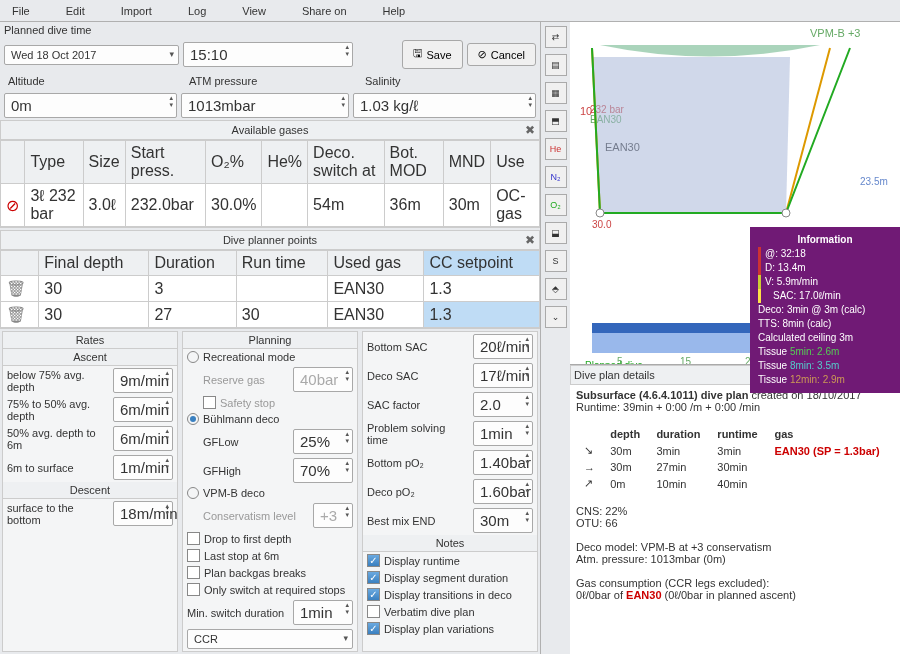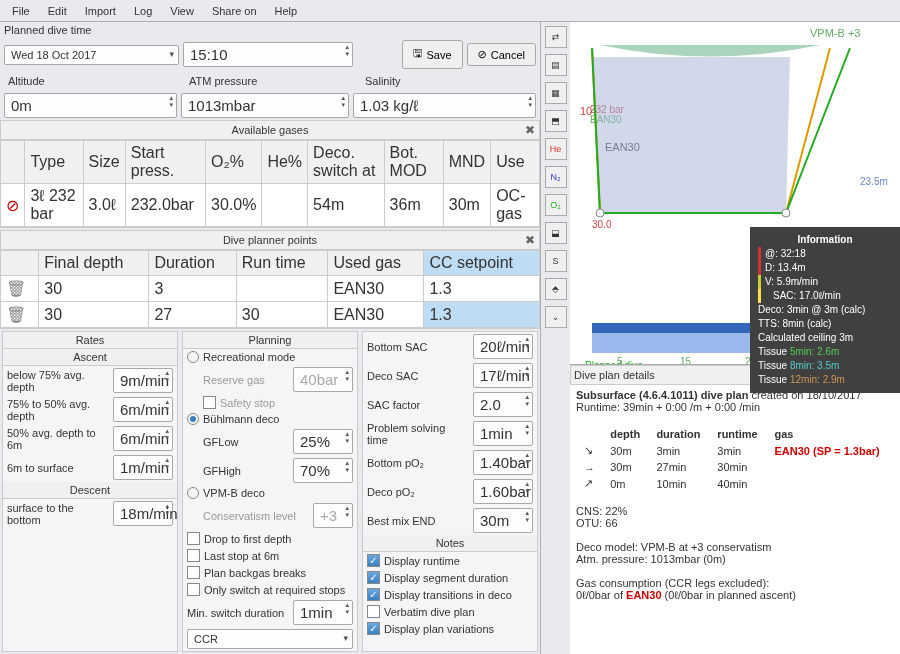--- a/index.html
+++ b/index.html
@@ -1,17 +1,17 @@
 <!DOCTYPE html>
 <html><head>
 <meta charset="utf-8">
 <style>
 * { box-sizing: border-box; margin: 0; padding: 0; font-family: Arial, sans-serif; }
 body { font-size: 11px; background: #e8eaed; width: 900px; height: 654px; overflow: hidden; color: #333; }
-.menubar { display: flex; gap: 2px; background: #e8eaed; border-bottom: 1px solid #b0b0b0; padding: 2px 4px; height: 22px; align-items: center; }
+.menubar { display: flex; gap: 20px; background: #e8eaed; border-bottom: 1px solid #b0b0b0; padding: 2px 4px; height: 22px; align-items: center; }
 .menubar span { padding: 2px 8px; cursor: pointer; }
 .main { display: flex; height: calc(100% - 22px); }
 .left { width: 540px; display: flex; flex-direction: column; }
 .mid-icons { width: 30px; background: #e8eaed; border-left: 1px solid #b0b0b0; display: flex; flex-direction: column; align-items: center; padding: 4px 0; gap: 6px; }
 .mid-icons div { width: 22px; height: 22px; background: #f0f0f0; border: 1px solid #aaa; display: flex; align-items: center; justify-content: center; font-size: 9px; }
 .right { flex: 1; display: flex; flex-direction: column; }
 .section-label { font-size: 11px; padding: 2px 4px; color: #333; }
 .row { display: flex; gap: 4px; padding: 2px 4px; align-items: center; }
 .combo { background: #fdfdfd; border: 1px solid #a8a8a8; border-radius: 2px; padding: 3px 24px 3px 6px; position: relative; font-size: 11px; }
 .combo::after { content: "▾"; position: absolute; right: 4px; top: 3px; font-size: 9px; color: #555; }
@@ -30,21 +30,21 @@
 .field-lbl { flex: 1; }
 .small-spin { width: 60px; }
 .checkbox { width: 13px; height: 13px; border: 1px solid #888; background: #fff; display: inline-block; }
 .checkbox.checked { background: linear-gradient(#6aa9e0,#3a80c0); }
 .checkbox.checked::after { content: "✓"; color: #fff; font-size: 10px; display: block; text-align: center; line-height: 11px; }
 .radio { width: 12px; height: 12px; border: 1px solid #888; border-radius: 50%; display: inline-block; position: relative; }
 .radio.checked::after { content: ""; position: absolute; top: 2px; left: 2px; width: 6px; height: 6px; background: #3a80c0; border-radius: 50%; }
 .profile { position: relative; flex: 0 0 340px; background: #fff; border-bottom: 1px solid #aaa; }
 .details { flex: 1; background: #fff; padding: 6px; font-size: 11px; overflow: hidden; }
 .details-head { background: #eef0f2; padding: 3px; font-weight: 500; border: 1px solid #ccc; margin: -6px -6px 4px -6px; }
-.info-tip { position: absolute; background: #404040; color: #fff; padding: 6px 8px; font-size: 10px; border-radius: 0; line-height: 14px; margin-left: 42px; }
+.info-tip { position: absolute; background: #701a75; color: #fff; padding: 6px 8px; font-size: 10px; border-radius: 0; line-height: 14px; margin-left: 42px; }
 .plan-table { width: 100%; font-size: 11px; }
 .plan-table td { padding: 1px 6px; }
 .red { color: #c00; font-weight: bold; }
 .selected-cell { background: #bfdcf5 !important; }
 </style>
 </head>
 <body>
 
 <div class="menubar">
   <span>File</span>

